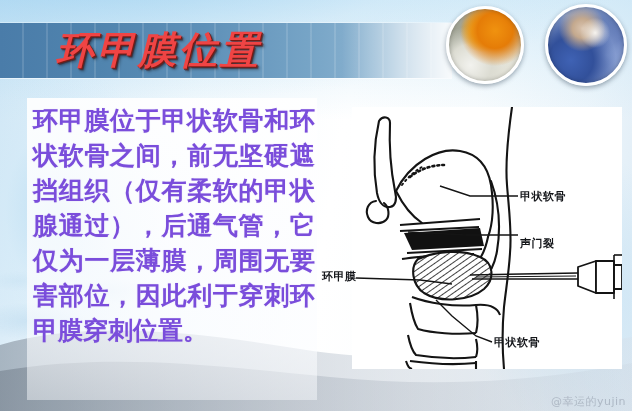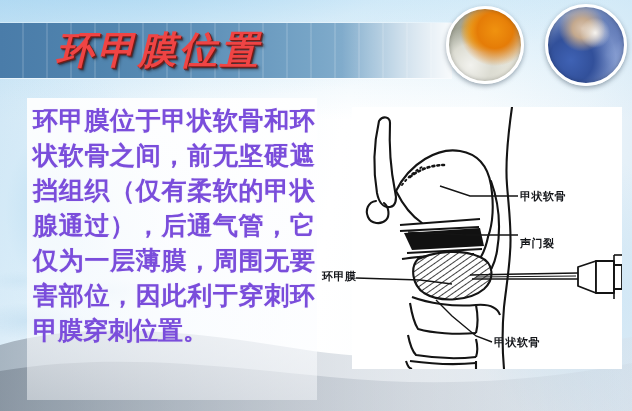--- a/index.html
+++ b/index.html
@@ -347,14 +347,15 @@
 
       <path d="M492,342 L476,336 L452,316 L436,300"></path>
     </g>
   </svg>
 
   <div class="dlabel lbl-thyroid">甲状软骨</div>
   <div class="dlabel lbl-glottis">声门裂</div>
   <div class="dlabel lbl-cricothy">环甲膜</div>
   <div class="dlabel lbl-cricoid">甲状软骨</div>
 
+  <div class="watermark">@幸运的yujin</div>
 
 </div>
 
 </body></html>

